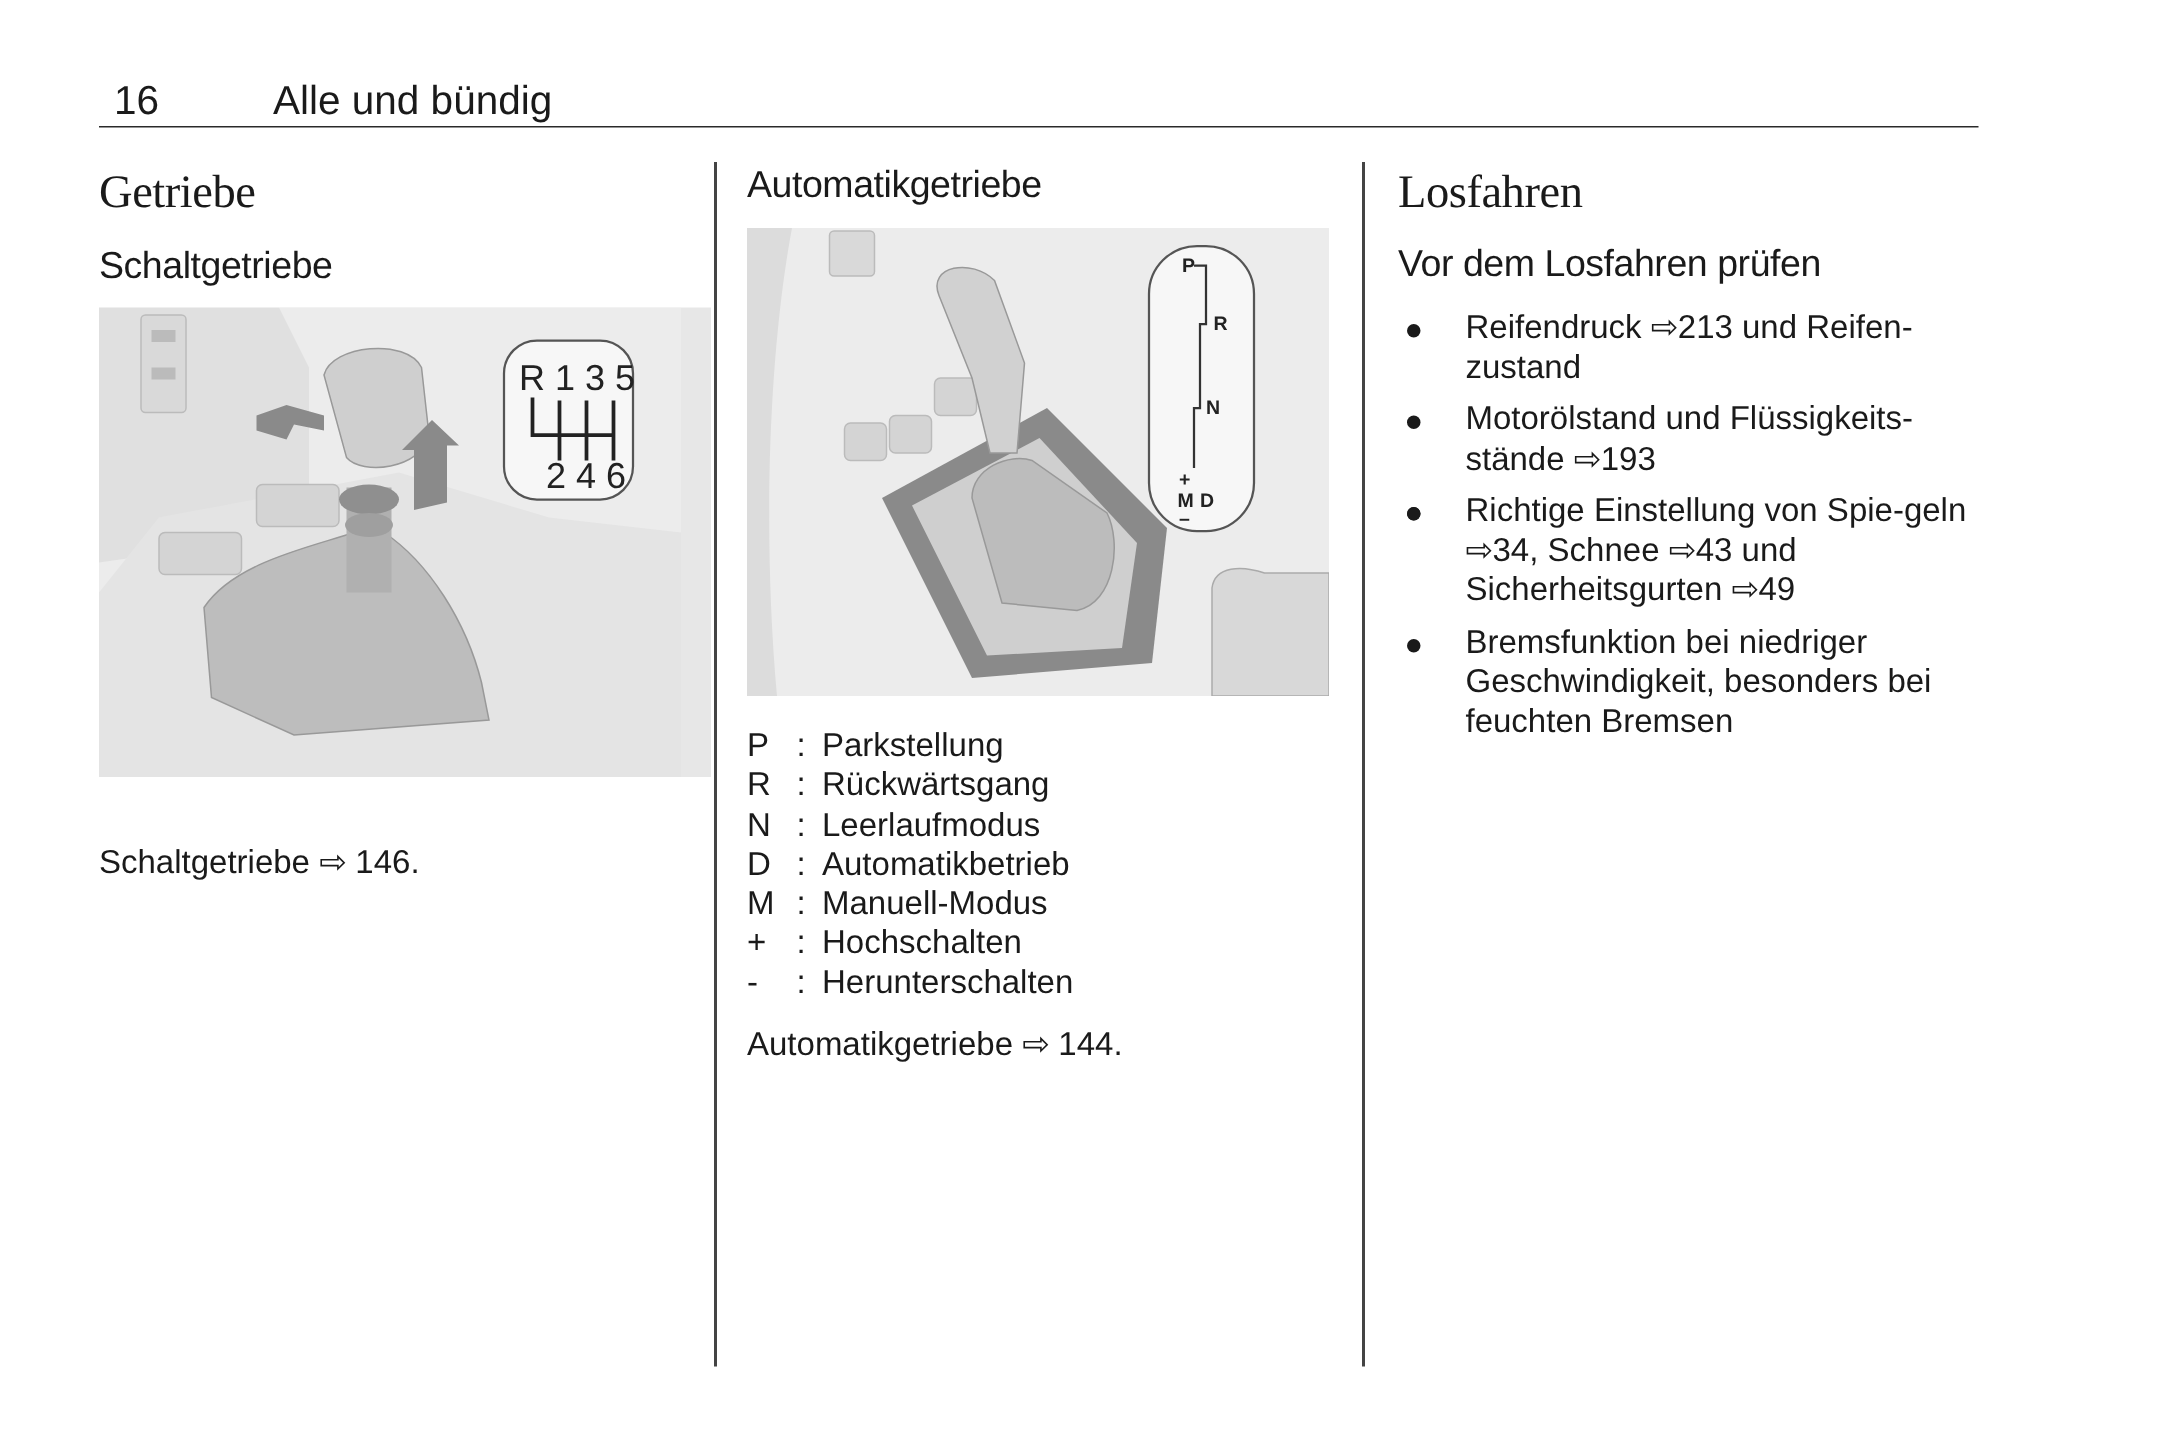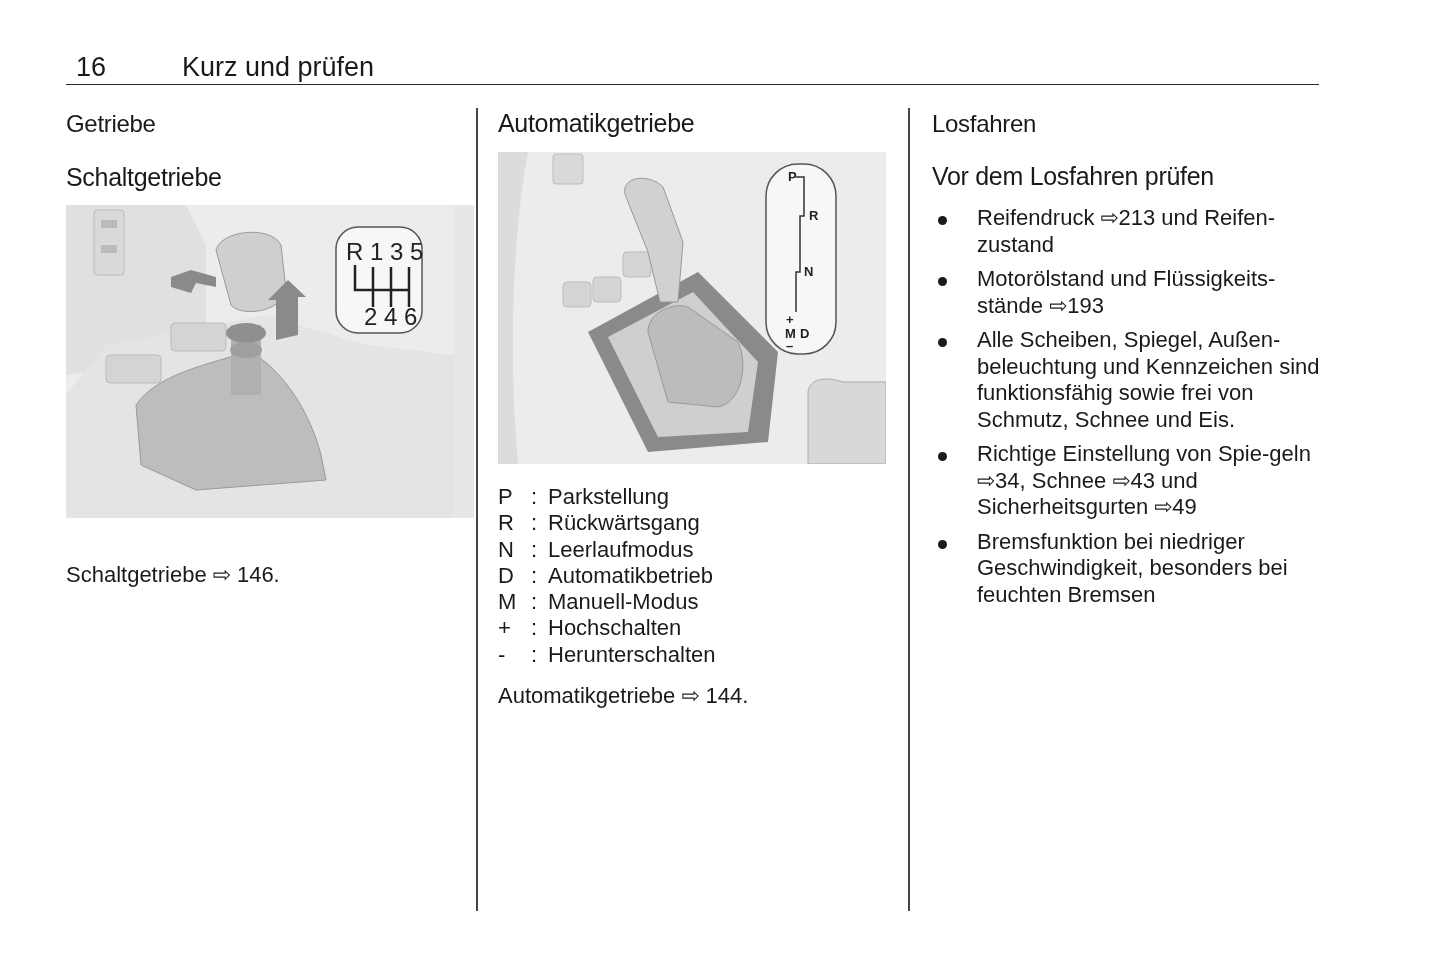--- a/index.html
+++ b/index.html
@@ -3,39 +3,39 @@
 <meta charset="utf-8">
 <style>
   html, body { margin:0; padding:0; background:#ffffff; }
   body { width:1445px; height:966px; position:relative; overflow:hidden;
          font-family:"Liberation Sans", sans-serif; color:#1a1a1a; }
   .header { position:absolute; left:66px; top:50px; width:1253px; height:34px; border-bottom:1.5px solid #2a2a2a; }
   .page-num { position:absolute; left:10px; top:2px; font-size:27px; }
   .chapter { position:absolute; left:116px; top:2px; font-size:27px; }
   .vrule { position:absolute; top:108px; width:1.5px; height:803px; background:#444; }
   .col { position:absolute; top:108px; }
-  h1 { font-size:24px; font-weight:normal; margin:0; letter-spacing:-0.3px; }
+  h1 { font-size:31px; font-weight:normal; margin:0; letter-spacing:-0.3px;font-family:Liberation Serif, serif; }
   h2 { font-size:25px; font-weight:normal; margin:0; letter-spacing:-0.3px; }
   h3 { font-size:25px; font-weight:normal; margin:0; letter-spacing:-0.3px; }
   p { margin:0; font-size:22px; line-height:26.5px; }
   .illus { position:absolute; background:#e7e7e7; overflow:hidden; }
   .arrow-ref { display:inline-block; width:18px; }
   .legend-row { display:flex; font-size:22px; line-height:26.3px; }
   .legend-key { width:33px; }
   .legend-sep { width:17px; }
   ul.checks { list-style:none; margin:0; padding:0; }
   ul.checks li { position:relative; padding-left:45px; font-size:22px; line-height:26.5px; margin-bottom:8px; }
   ul.checks li .bullet { position:absolute; left:6px; top:11px; width:9px; height:9px; border-radius:50%; background:#1a1a1a; }
 </style>
 </head>
 <body>
 
 <div class="header">
   <span class="page-num">16</span>
-  <span class="chapter">Kurz und prüfen</span>
+  <span class="chapter">Alle und bündig</span>
 </div>
 
 <div class="vrule" style="left:476px;"></div>
 <div class="vrule" style="left:908px;"></div>
 
 <div class="col" style="left:66px; width:390px;">
   <h1 style="position:absolute; top:2px; white-space:nowrap;">Getriebe</h1>
   <h2 style="position:absolute; top:55px; white-space:nowrap;">Schaltgetriebe</h2>
 </div>
 
@@ -141,16 +141,16 @@
     <span class="arrow-ref">⇨</span>
     <span>144.</span>
   </p>
 </div>
 
 <h1 style="position:absolute; left:932px; top:110px; white-space:nowrap;">Losfahren</h1>
 <h2 style="position:absolute; left:932px; top:162px; white-space:nowrap;">Vor dem Losfahren prüfen</h2>
 <ul class="checks" style="position:absolute; left:932px; top:205px; width:395px;" id="checklist">
     <li><span class="bullet"></span><span>Reifendruck </span><span class="arrow-ref">⇨</span><span>213</span><span> und Reifen-zustand</span></li>
     <li><span class="bullet"></span><span>Motorölstand und Flüssigkeits-stände </span><span class="arrow-ref">⇨</span><span>193</span><span></span></li>
-    <li><span class="bullet"></span><span>Alle Scheiben, Spiegel, Außen-beleuchtung und Kennzeichen sind funktionsfähig sowie frei von Schmutz, Schnee und Eis.</span></li>
+    <li><span class="bullet"></span></li>
     <li><span class="bullet"></span><span>Richtige Einstellung von Spie-geln </span><span class="arrow-ref">⇨</span><span>34</span><span>, Schnee </span><span class="arrow-ref">⇨</span><span>43</span><span> und Sicherheitsgurten </span><span class="arrow-ref">⇨</span><span>49</span></li>
     <li><span class="bullet"></span><span>Bremsfunktion bei niedriger Geschwindigkeit, besonders bei feuchten Bremsen</span></li>
   </ul>
 
 </body></html>

